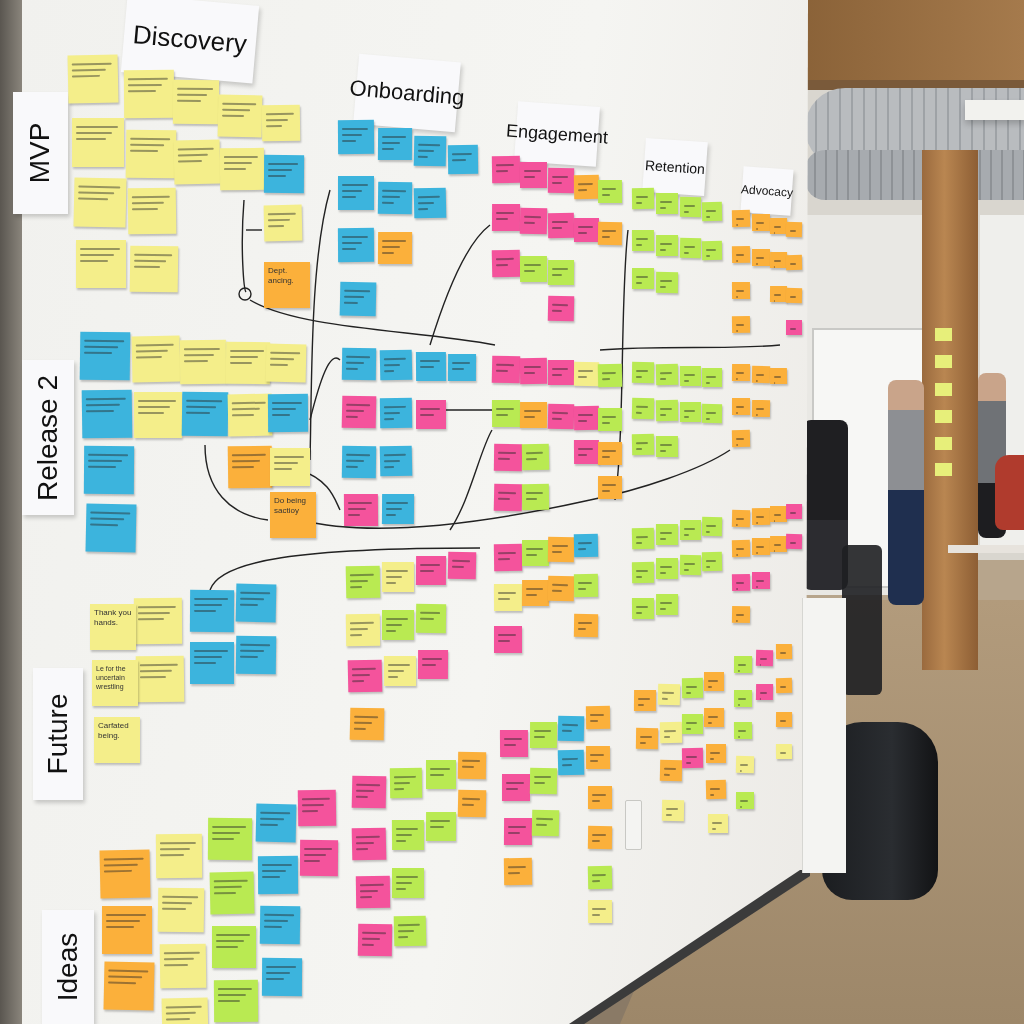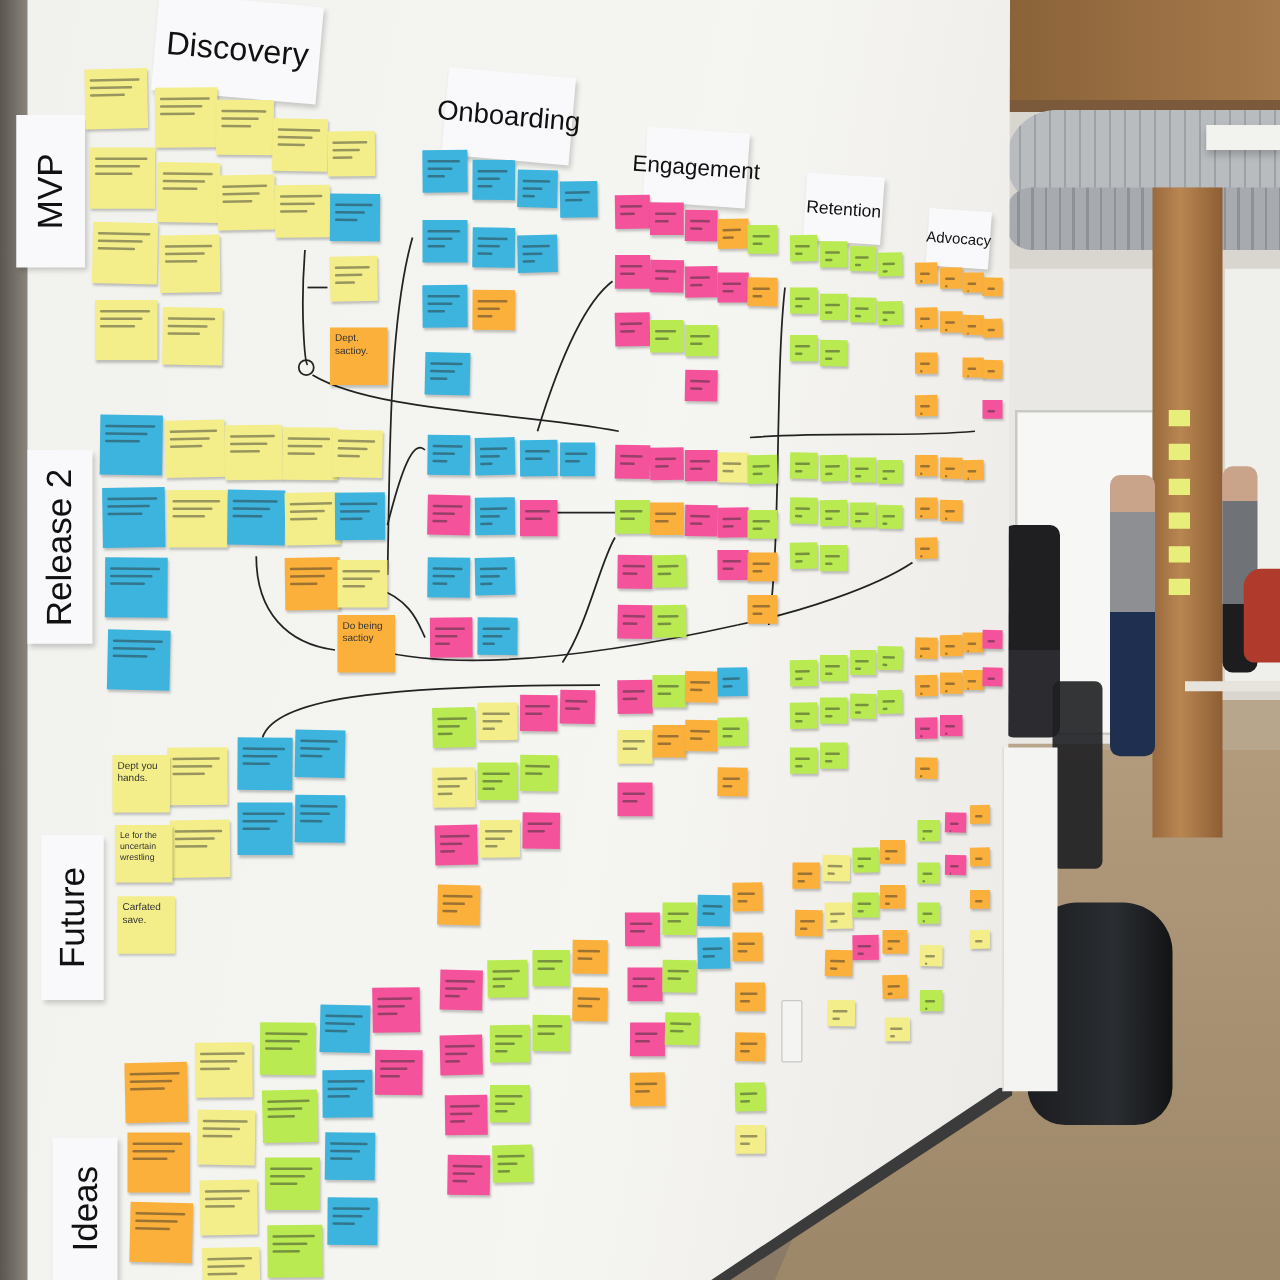--- a/index.html
+++ b/index.html
@@ -1157,18 +1157,18 @@
       <div class="note" style="left: 776px; top: 744px; width: 16px; height: 15.2px; background: rgb(244, 238, 138); transform: rotate(-0.8deg);">
         <i></i>
         <i></i>
       </div>
       <div class="note" style="left: 736px; top: 792px; width: 18px; height: 17.1px; background: rgb(185, 234, 82); transform: rotate(0deg);">
         <i></i>
         <i></i>
       </div>
     </div>
 
-  <div class="note" style="left:90px;top:604px;background:#f4ee8a;font-size:8px;line-height:10px;"><span>Dept you hands.</span></div>
+  <div class="note" style="left:90px;top:604px;background:#f4ee8a;font-size:8px;line-height:10px;"><span>Thank you hands.</span></div>
   <div class="note" style="left:92px;top:660px;background:#f4ee8a;font-size:7px;line-height:9px;"><span>Le for the uncertain wrestling</span></div>
-  <div class="note" style="left:94px;top:717px;background:#f4ee8a;font-size:8px;line-height:10px;"><span>Carfated save.</span></div>
-  <div class="note" style="left:264px;top:262px;background:#fbb03b;font-size:8px;line-height:10px;"><span>Dept. sactioy.</span></div>
+  <div class="note" style="left:94px;top:717px;background:#f4ee8a;font-size:8px;line-height:10px;"><span>Carfated being.</span></div>
+  <div class="note" style="left:264px;top:262px;background:#fbb03b;font-size:8px;line-height:10px;"><span>Dept. ancing.</span></div>
   <div class="note" style="left:270px;top:492px;background:#fbb03b;font-size:8px;line-height:10px;"><span>Do being sactioy</span></div>
 </div>
 
 </body></html>

